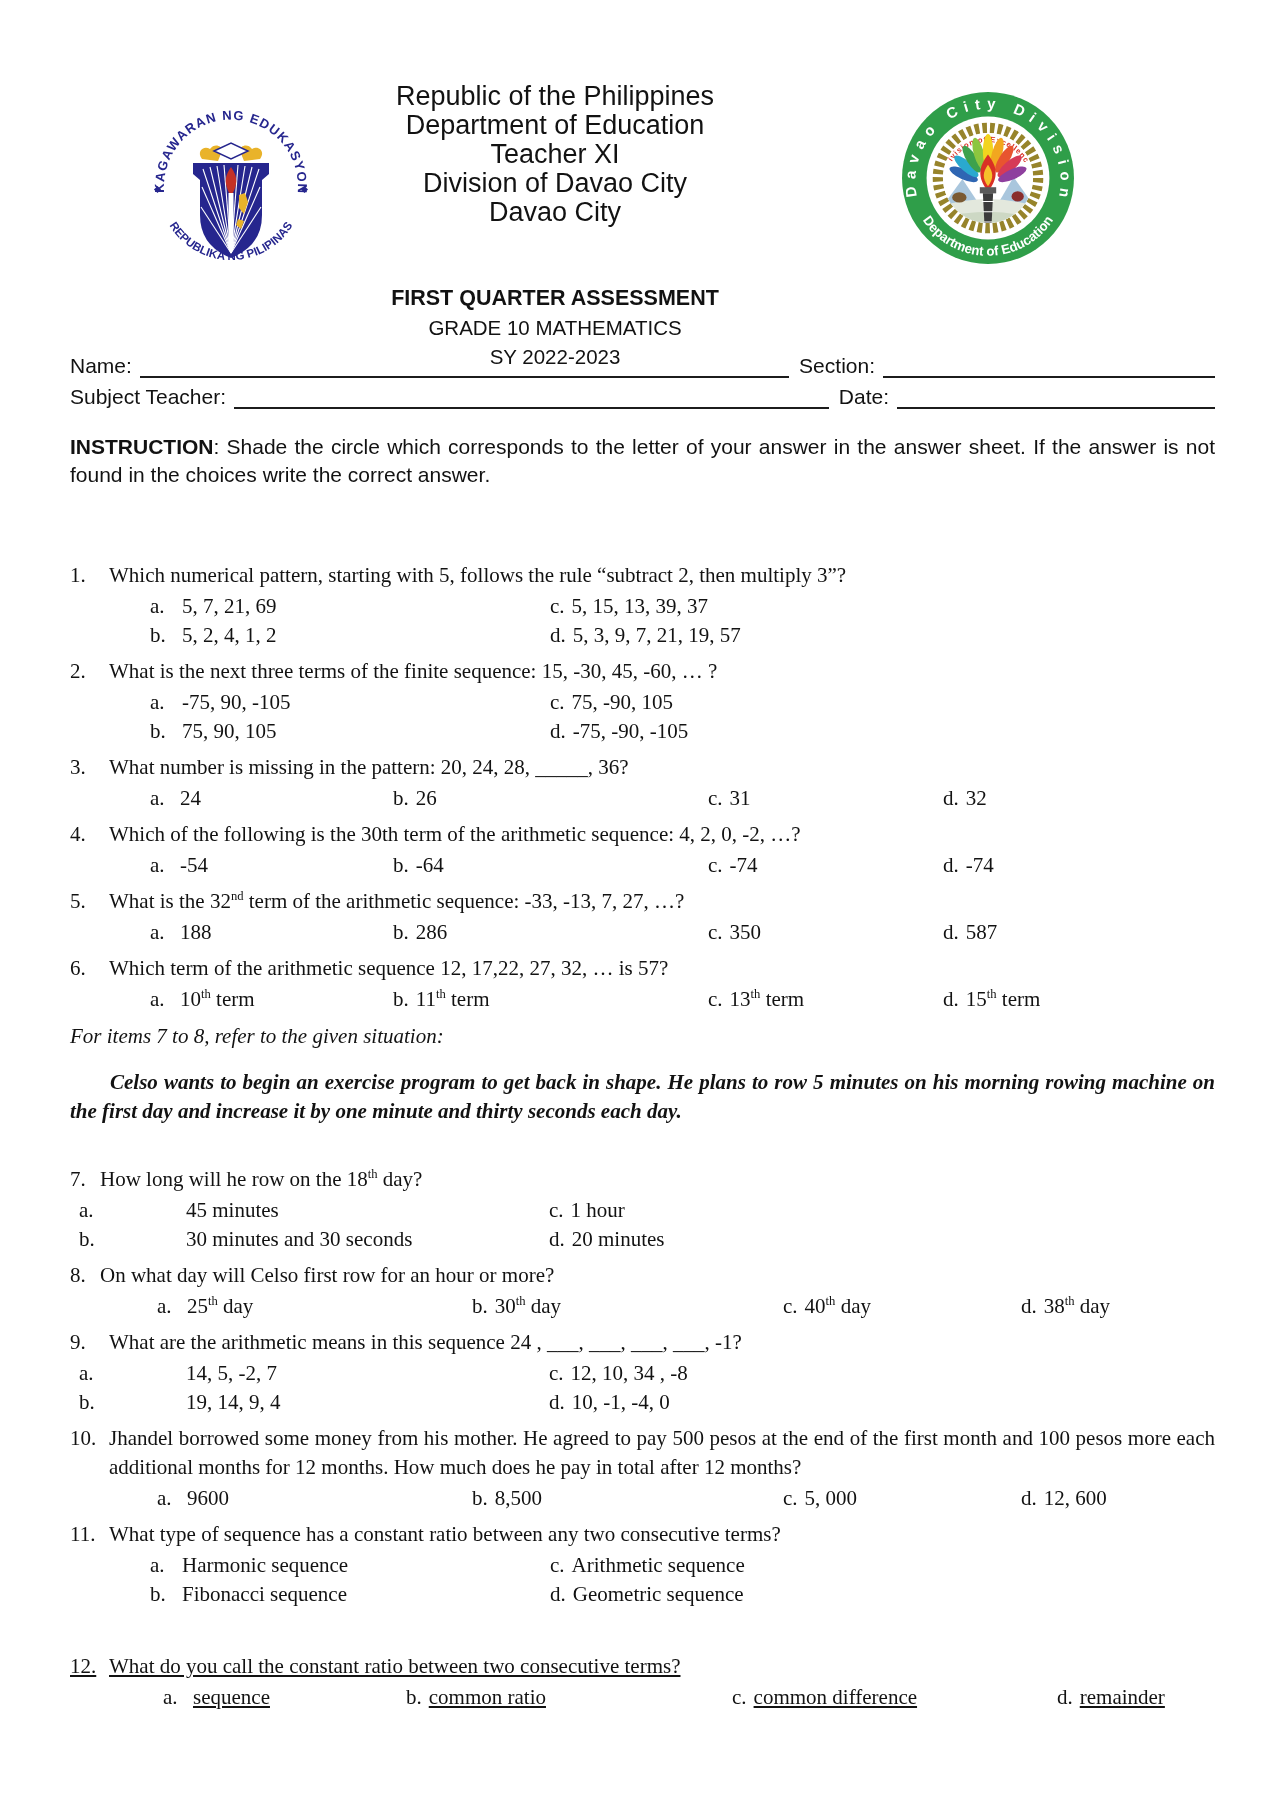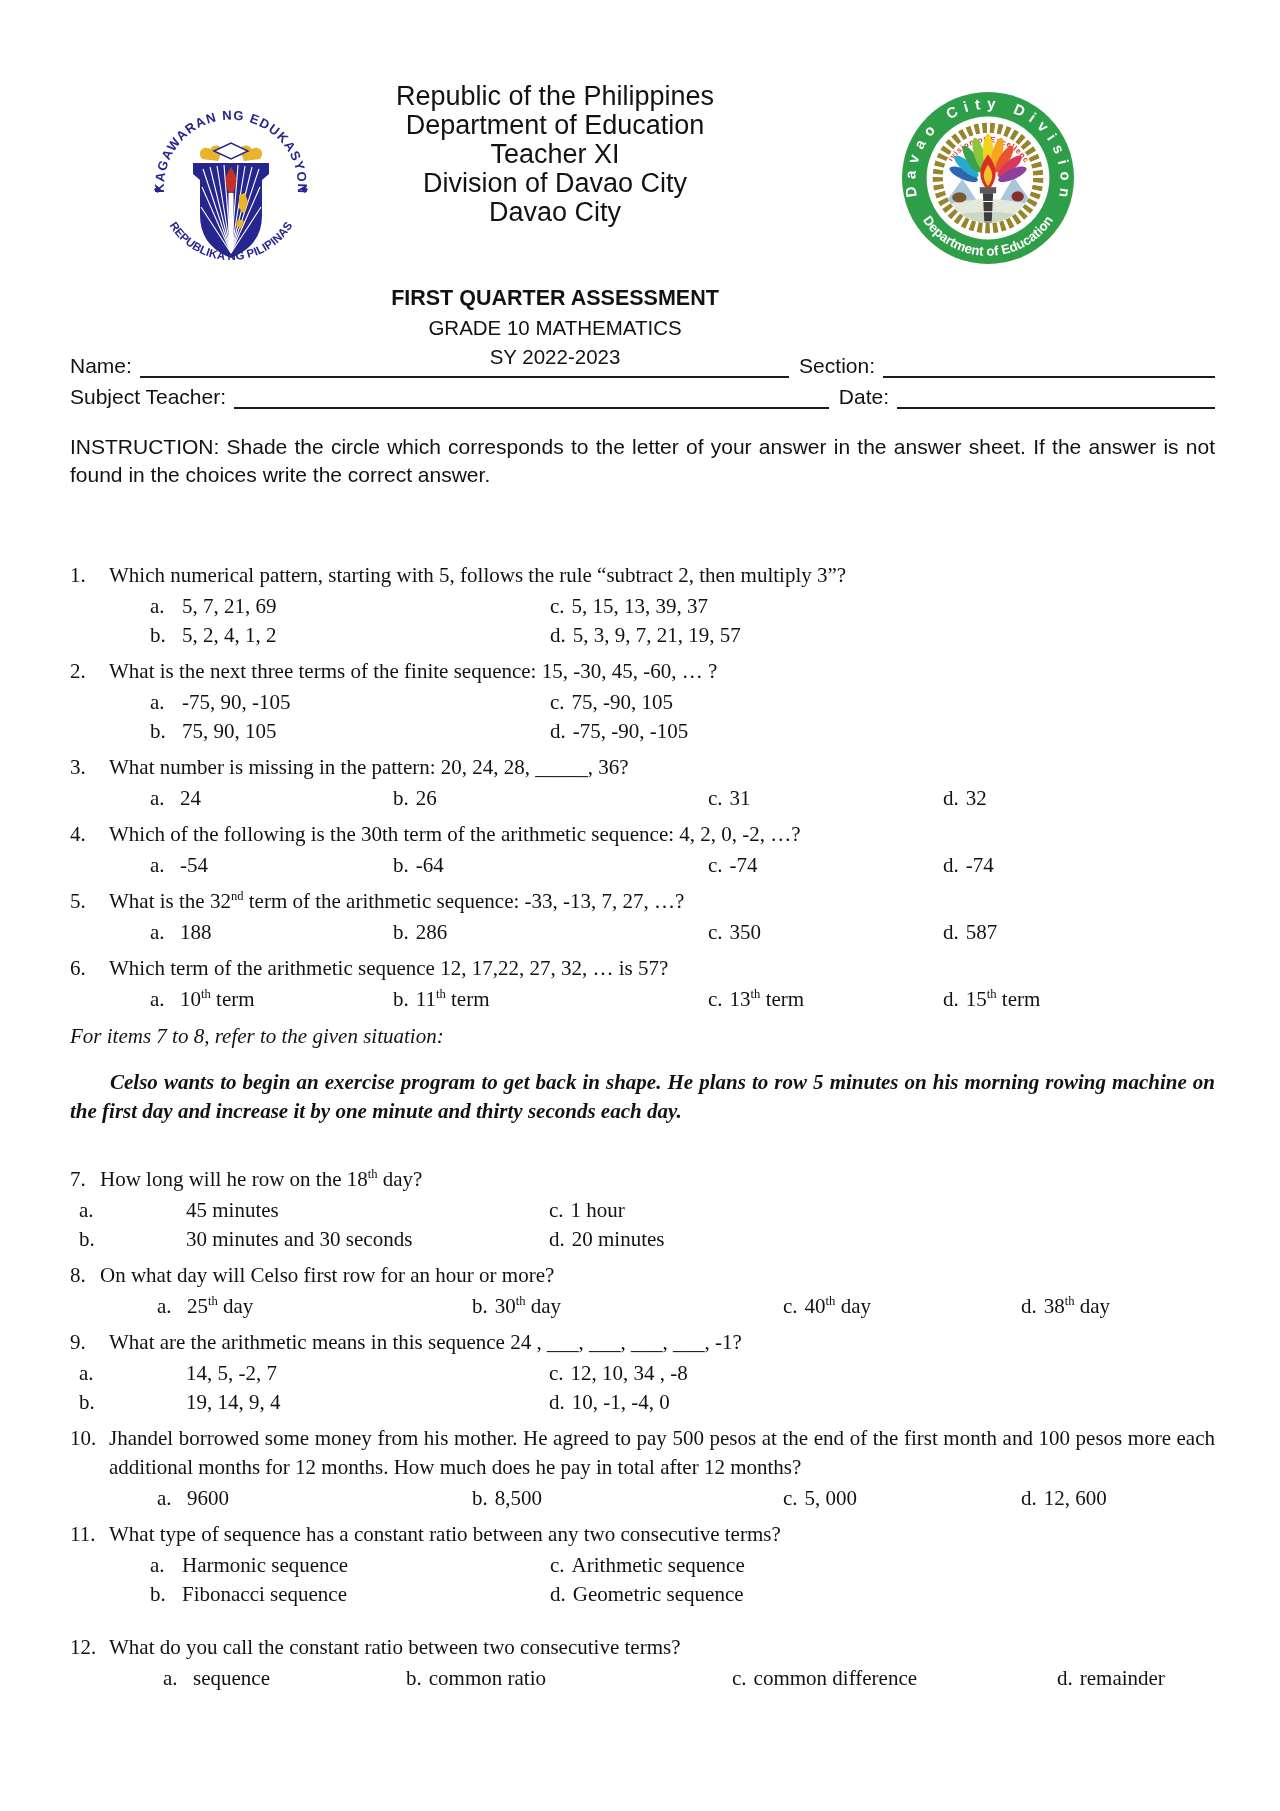--- a/index.html
+++ b/index.html
@@ -33,21 +33,21 @@
   .flab { white-space:nowrap; }
   .fline { border-bottom:2px solid #1c1c1c; height:26px; margin:0 10px 3px 8px; }
   .fline.grow { flex:1 1 auto; }
   .fline.fix1 { width:332px; margin-right:0; }
   .fline.fix2 { width:318px; margin-right:0; }
   .instruction {
     margin-top:21px; text-align:justify;
     font-family:"Liberation Sans","DejaVu Sans",sans-serif;
     font-size:21px; line-height:28px;
   }
-  .instruction b { font-weight:normal;margin-top:8px; }
+  .instruction b { font-weight:bold;margin-top:8px; }
   
   .questions { margin-top:72px; font-size:21px; line-height:29px; }
   .q { margin-bottom:7px; }
   .qline { display:flex; margin-bottom:2px; }
   .qnum { width:39px; flex:none; }
   .qnum.sm { width:30px; }
   .qtext { flex:1 1 auto; }
   .qtext.justify { text-align:justify; }
   .opt { line-height:29px; white-space:nowrap; }
   .lab { display:inline-block; margin-right:7px; }
@@ -60,21 +60,21 @@
   .opts-4b .opt:first-child .lab,
   .opts-4c .opt:first-child .lab { margin-right:0; width:30px; }
   .opts-ll { display:grid; grid-template-columns:470px 1fr; padding-left:9px; }
   .opts-ll .opt:nth-child(odd) .lab { margin-right:0; width:107px; }
   .bridge { margin-top:8px; margin-bottom:0;font-style:italic; }
   .situation {
     margin-top:17px; font-weight:bold; font-style:italic;
     text-align:justify; text-indent:40px; line-height:29px;
   }
   .q.after-situation { margin-top:39px; }
-  .q.extra-gap { margin-top:24px; }
+  .q.extra-gap { margin-top:43px;text-decoration:underline; }
   sup { font-size:0.6em; line-height:0; vertical-align:super; }
 </style>
 </head>
 <body>
 
 <div class="page">
 
   <div class="seal seal-left">
     <svg viewBox="0 0 170 170" width="170" height="170">
       <defs>

